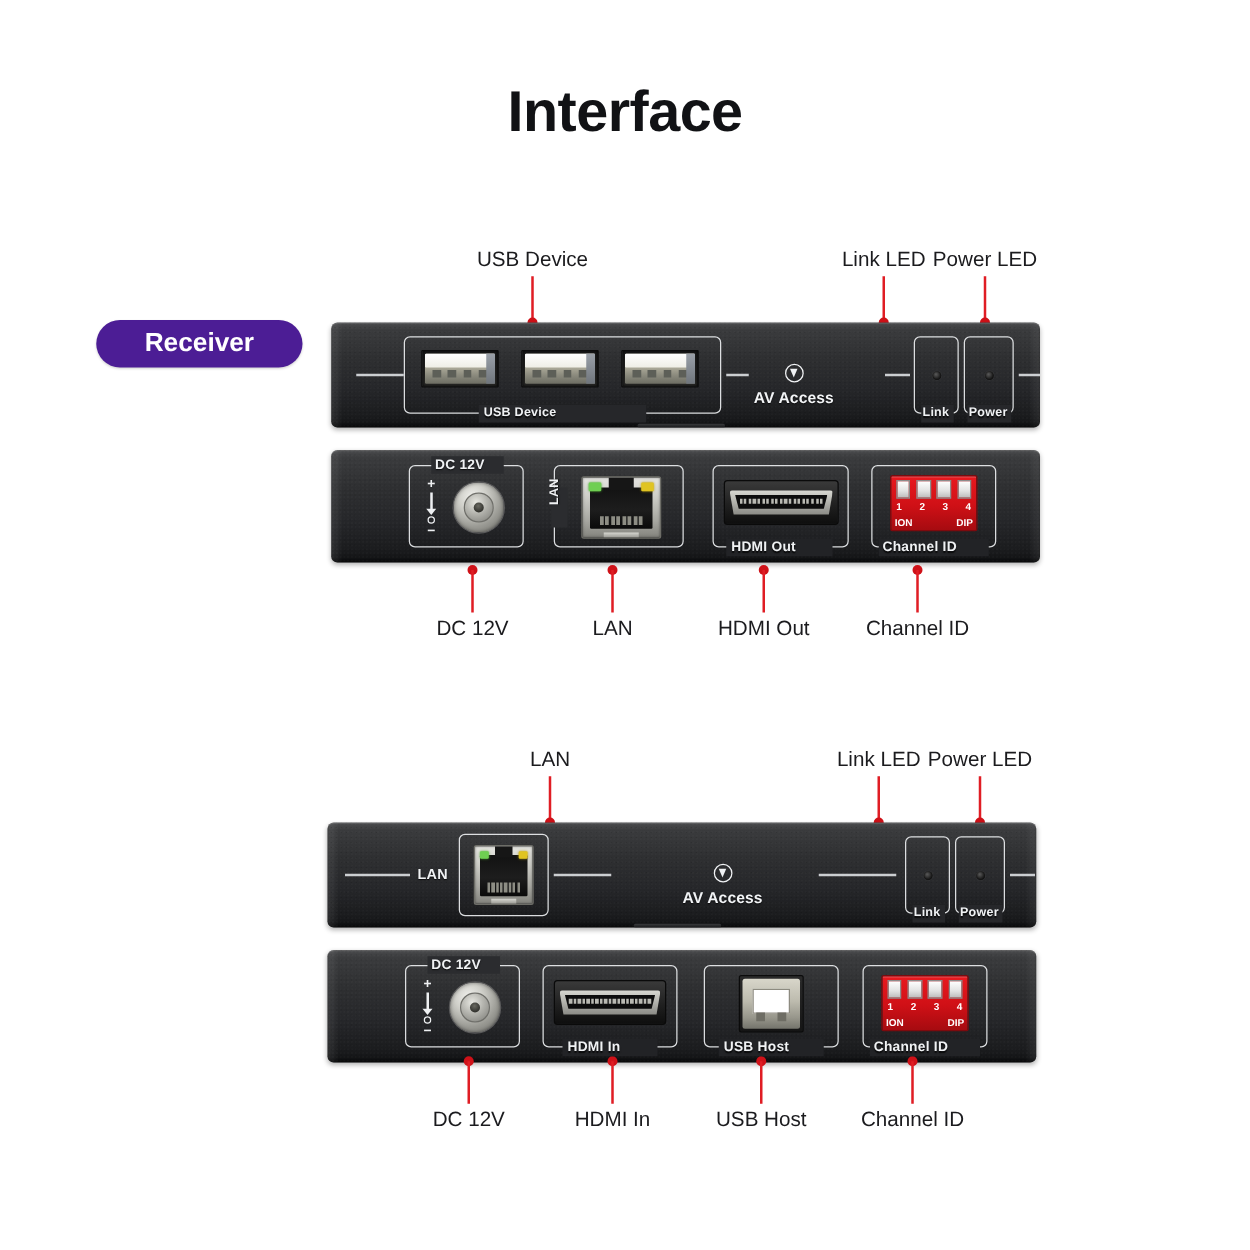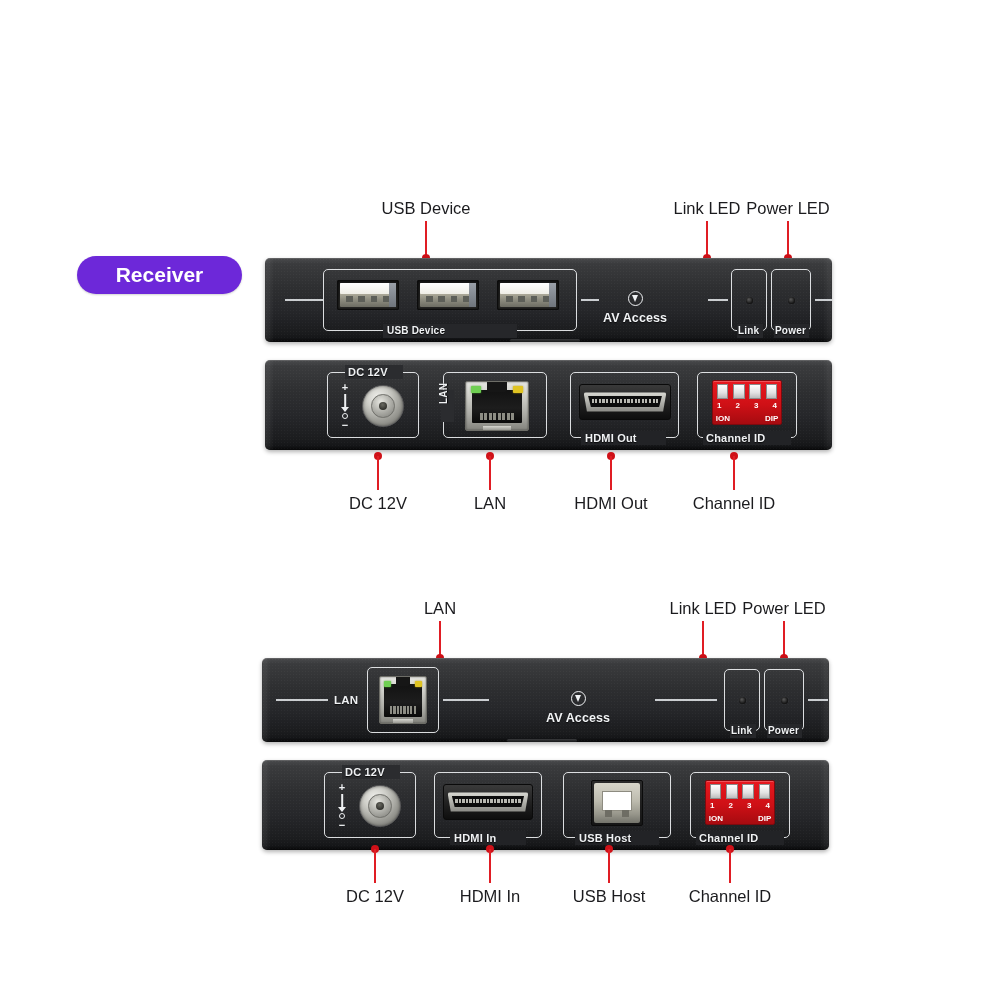--- a/index.html
+++ b/index.html
@@ -15,21 +15,21 @@
   .page-title {
     position: absolute; left: 0; top: 62px; width: 1000px;
     text-align: center;
     font-size: 46px; font-weight: bold; color: #111215;
     letter-spacing: -0.4px;
   }
 
   
   .badge {
     position: absolute;
-    background: #6d28d9;
+    background: #4c1d95;
     color: #ffffff;
     border-radius: 22px;
     font-size: 21px; font-weight: bold;
     display: flex; align-items: center; justify-content: center;
     box-shadow: 0 1px 2px rgba(0,0,0,.18);
   }
 
   
   .callout { position: absolute; }
   .callout .cl-line {
@@ -286,20 +286,21 @@
     position:absolute; height:3px; border-radius:2px;
     background: linear-gradient(180deg,#3a3b3d,#17181a);
     z-index:3;
   }
 </style>
 </head>
 <body>
 
 <div id="stage">
 
+  <div class="page-title">Interface</div>
 
   <div class="badge" style="left:77px; top:256px; width:165px; height:38px;">
     <span>Receiver</span>
   </div>
 
   <div class="callout" style="left:336px; top:199px; width:180px; height:62px;">
     <div class="cl-text" style="top:0;">USB Device</div>
     <div class="cl-line" style="top:22px; height:36px;"></div>
     <div class="cl-dot" style="top:55px;"></div>
   </div>

